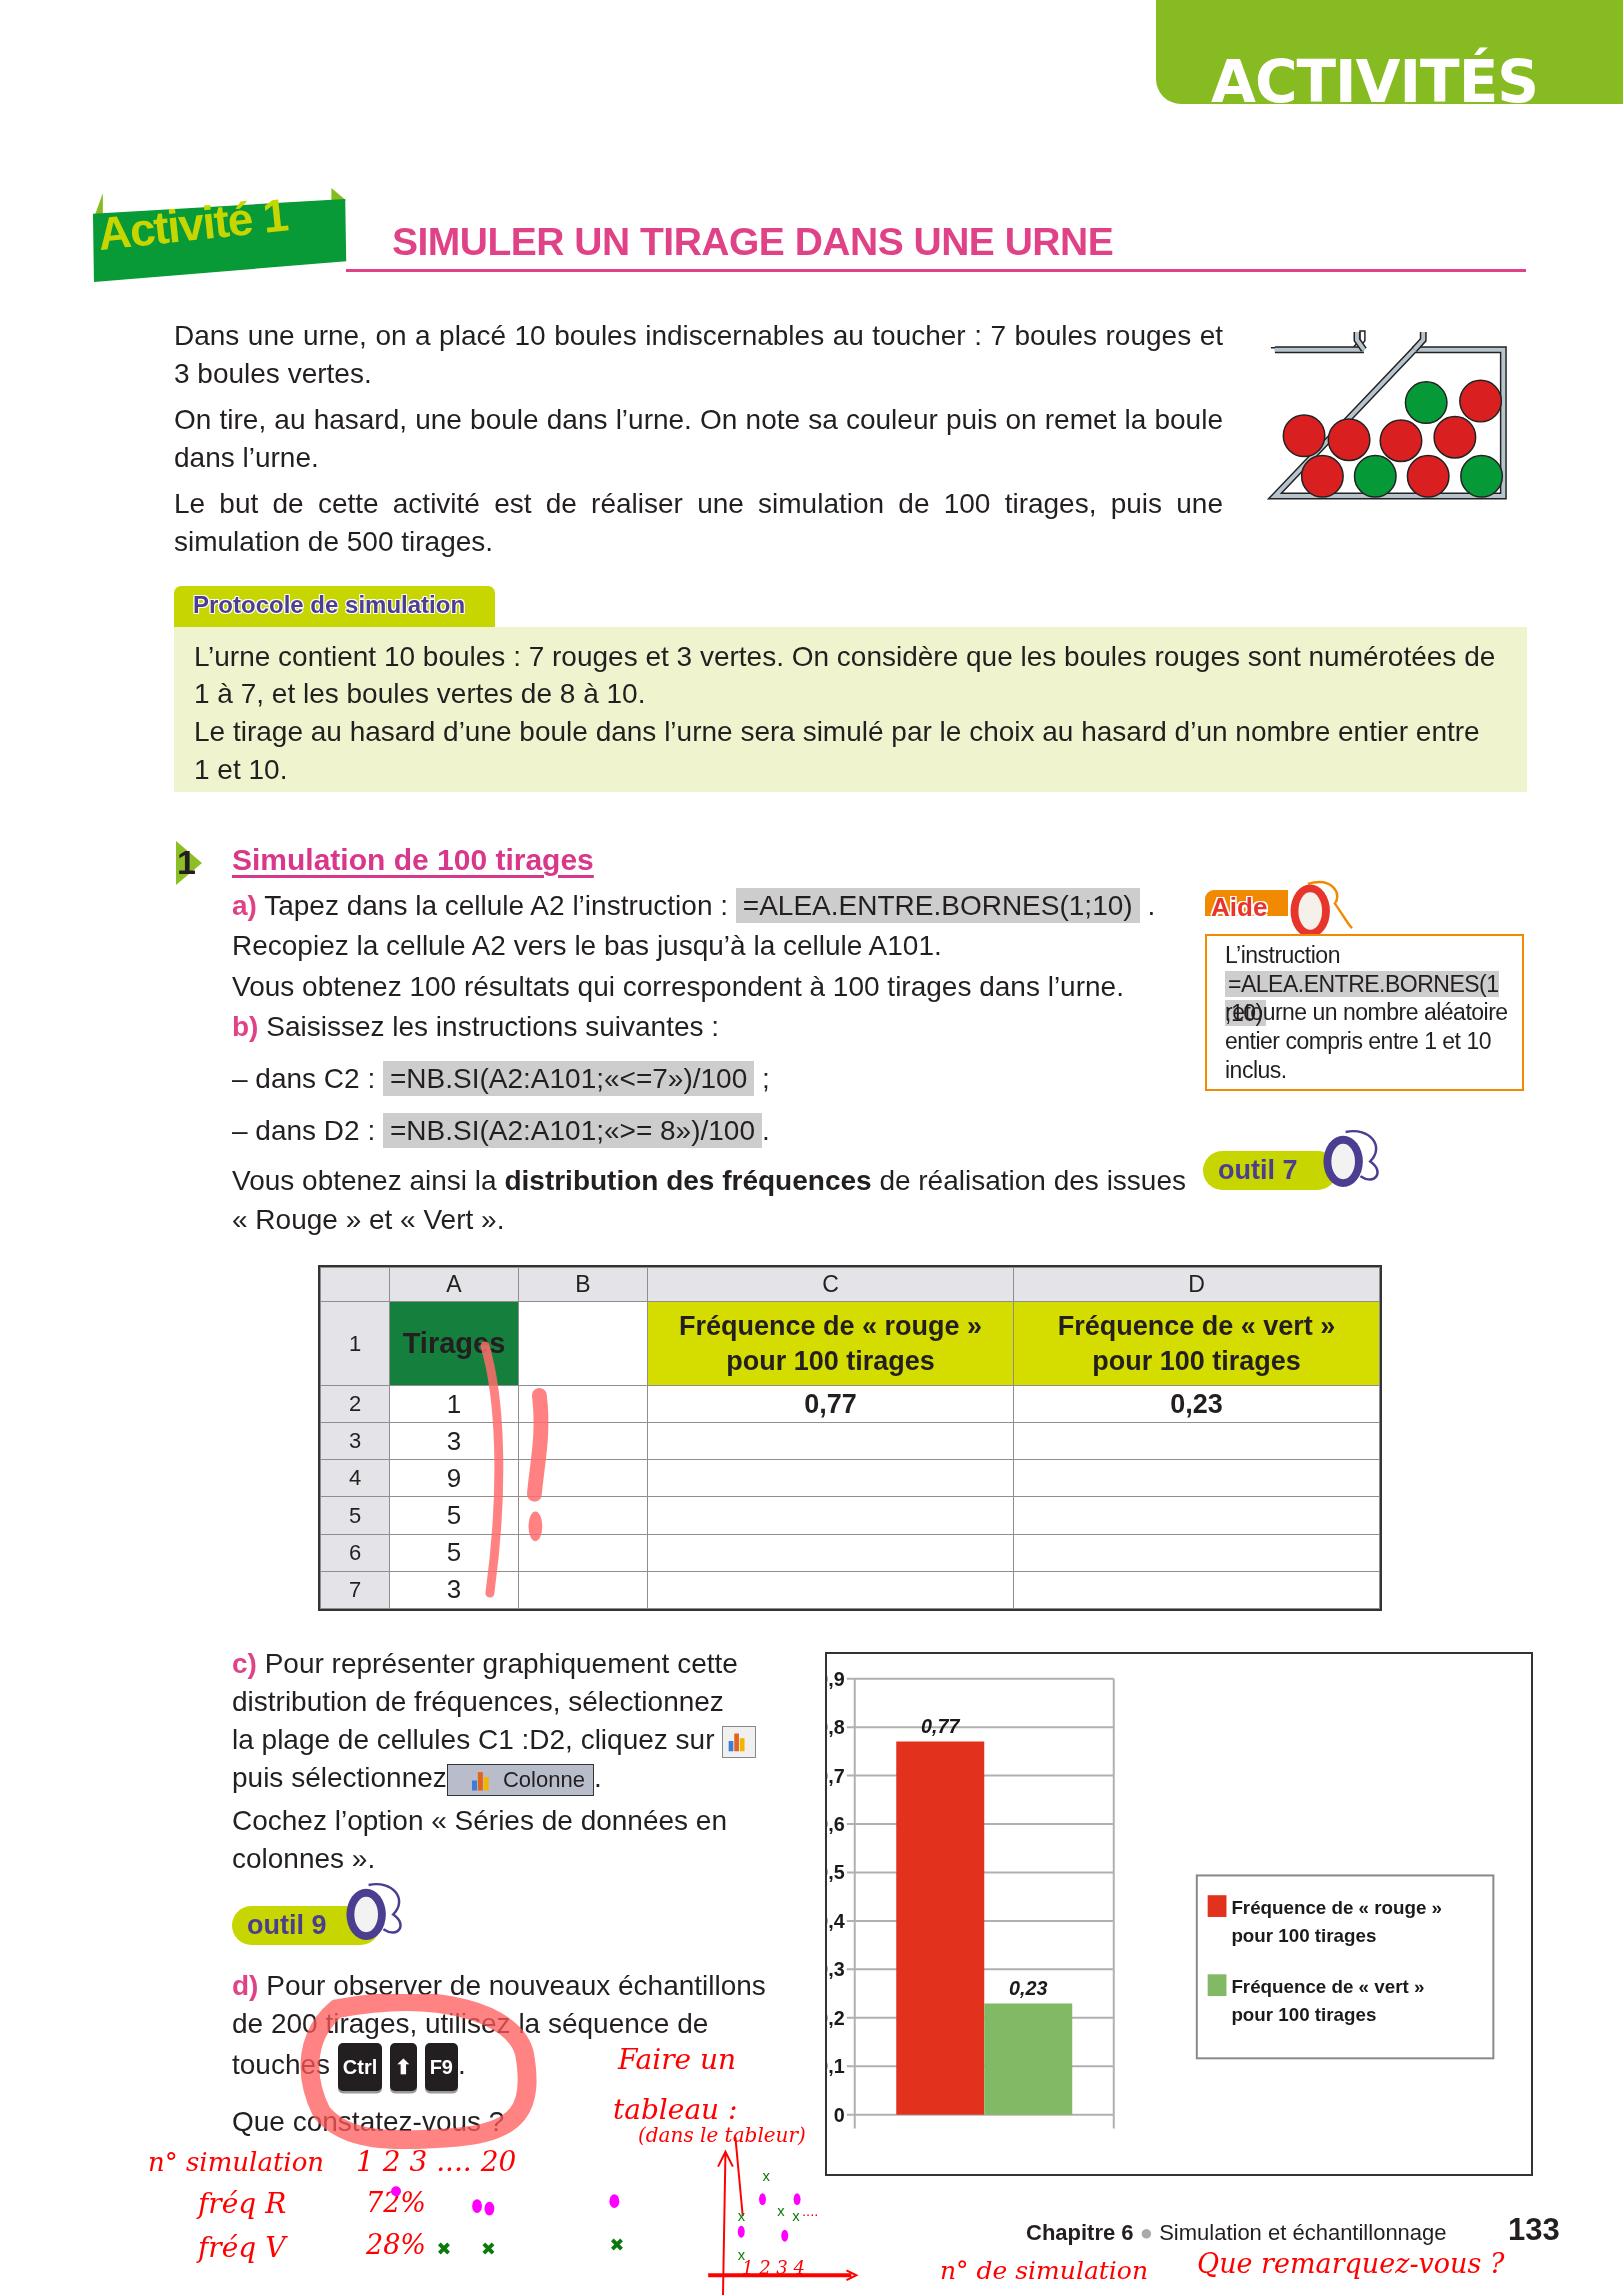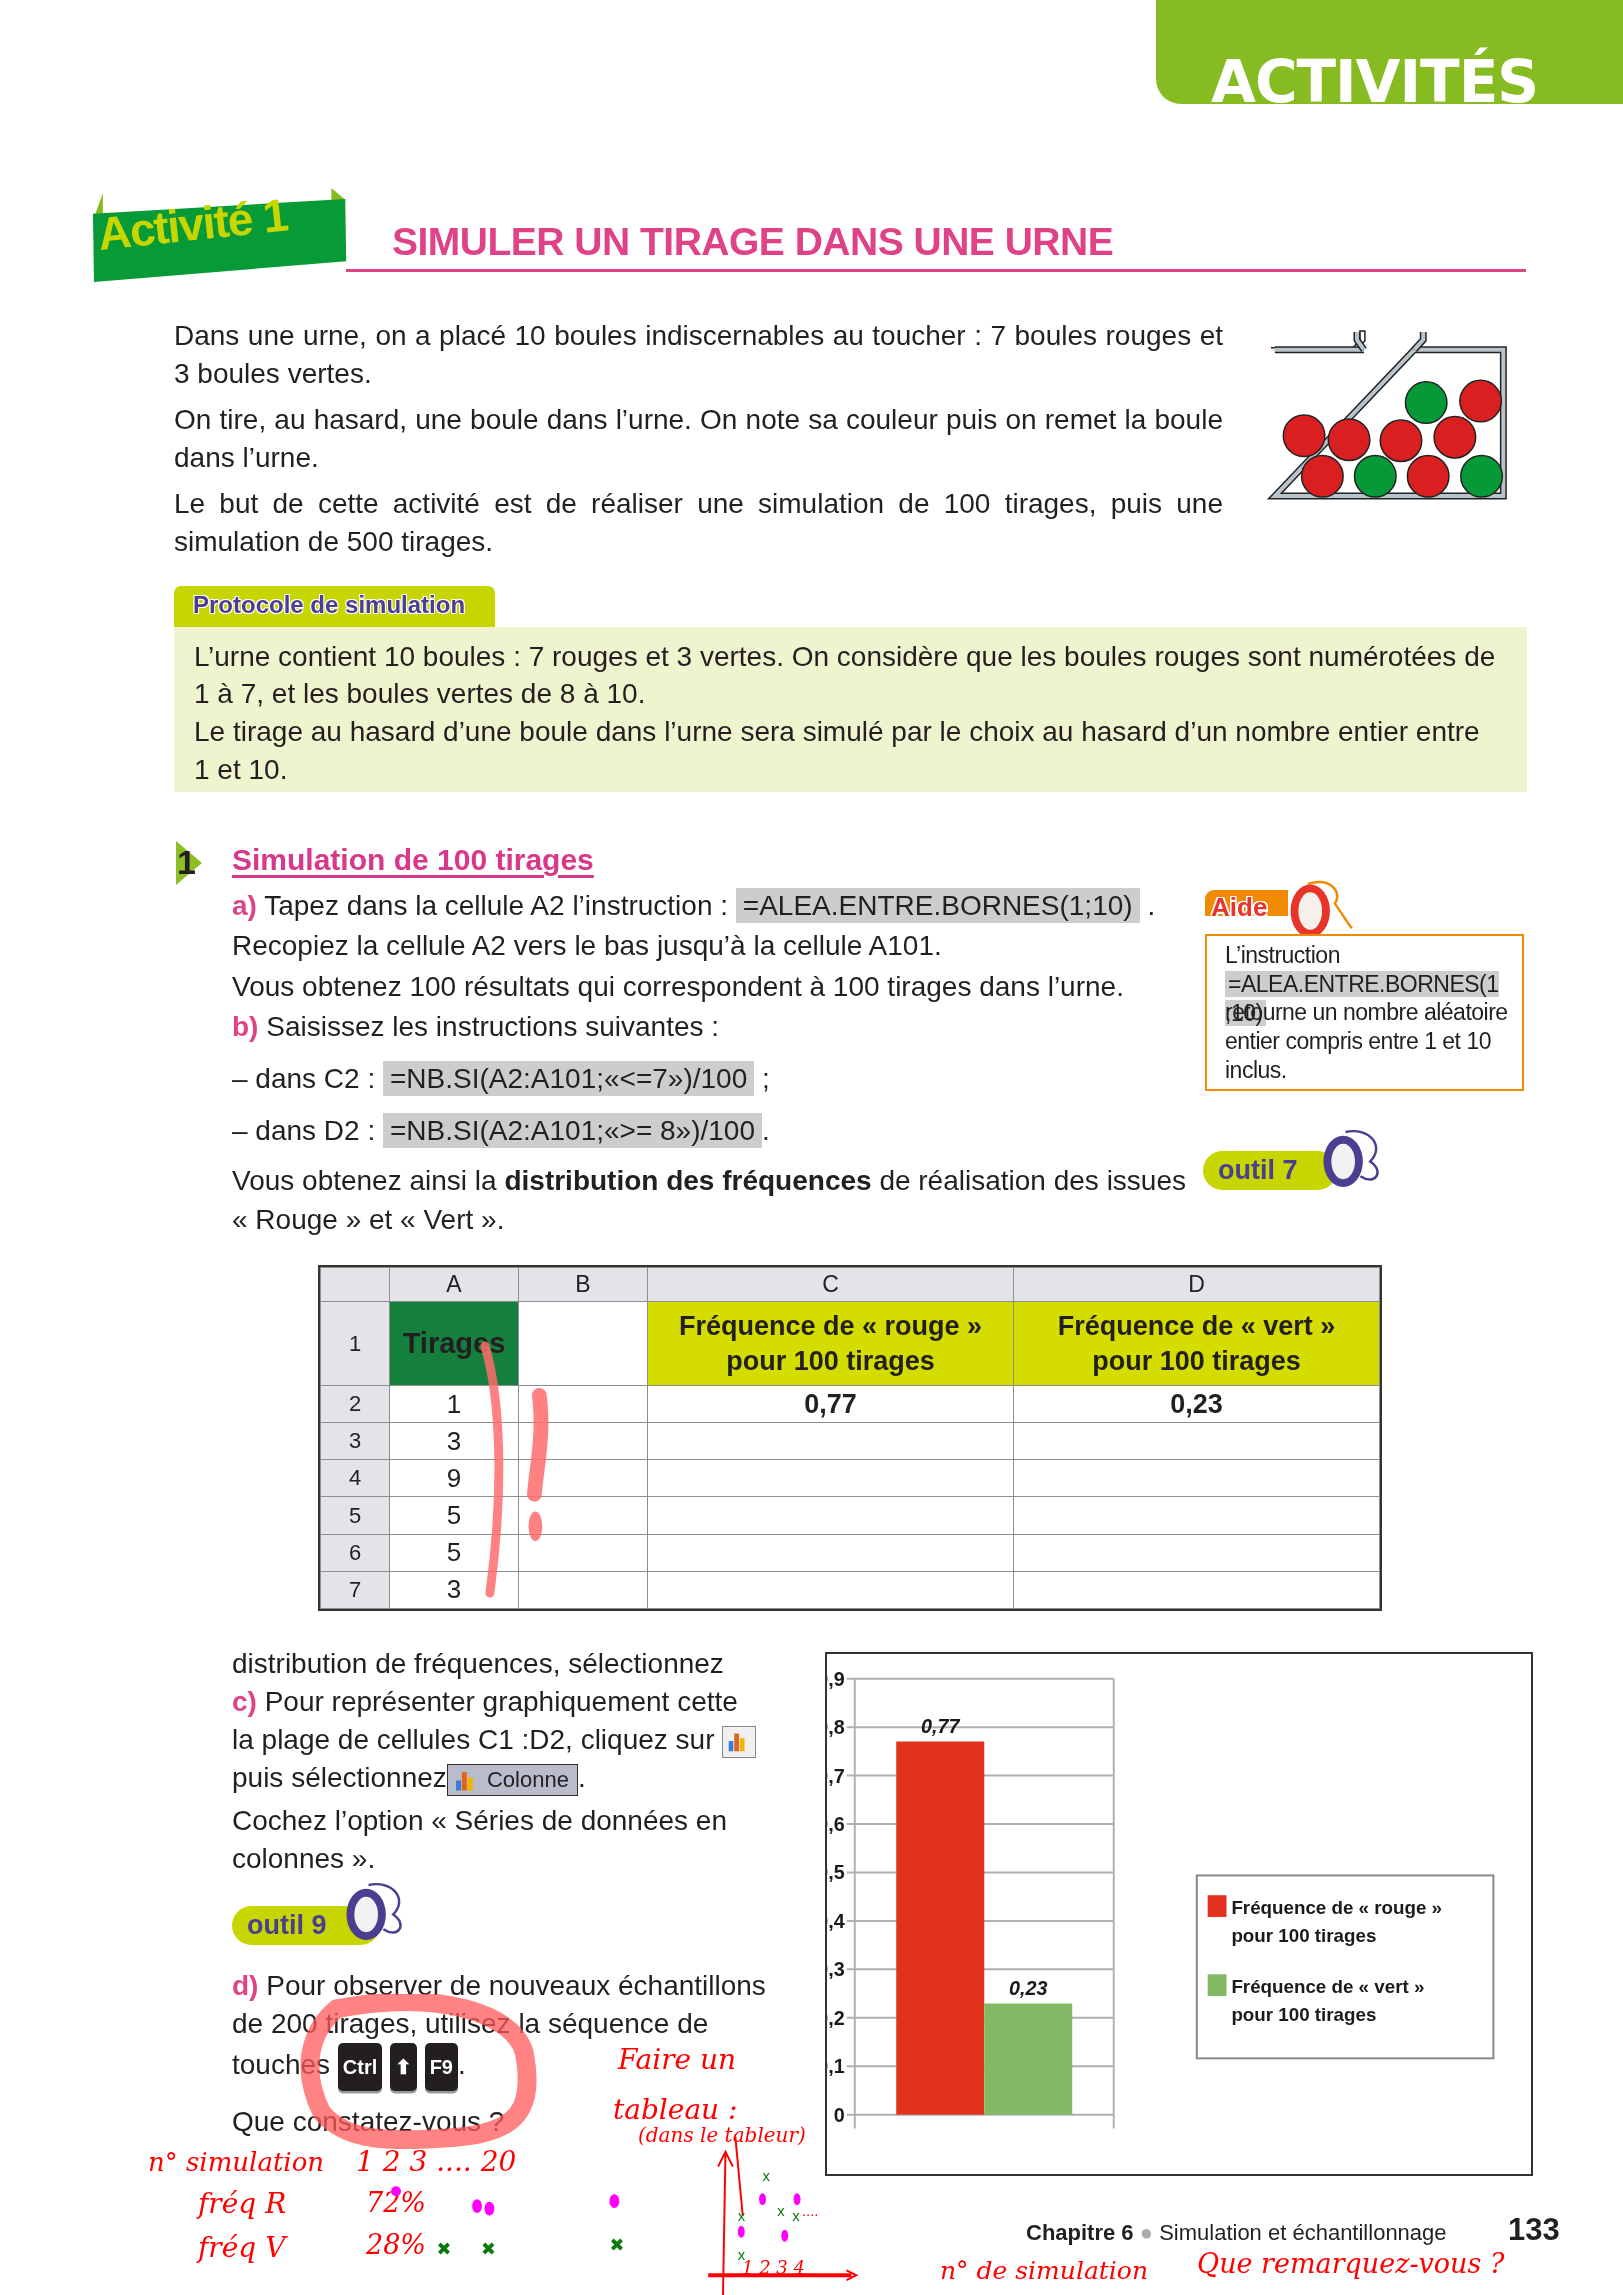--- a/index.html
+++ b/index.html
@@ -249,32 +249,32 @@
     </table>
 </div>
 
 <svg class="abs" style="left:475px; top:1336px; width:99px; height:267px;" viewBox="0 0 200 540">
   <path d="M20 20 C 50 120, 60 300, 30 520" fill="none" stroke="#ff6b6b" stroke-opacity="0.85" stroke-width="18" stroke-linecap="round"></path>
   <path d="M130 120 C 140 200, 125 260, 120 320" fill="none" stroke="#ff6b6b" stroke-opacity="0.85" stroke-width="30" stroke-linecap="round"></path>
   <ellipse cx="122" cy="385" rx="14" ry="30" fill="#ff6b6b" fill-opacity="0.85"></ellipse>
 </svg>
 
 <div class="abs body-text" style="left:232px; top:1645px; width:537px; text-align:justify;">
+  <div><span class="pink">c)</span> <span>Pour représenter graphiquement cette</span></div>
   <div>distribution de fréquences, sélectionnez</div>
-  <div><span class="pink">c)</span> <span>Pour représenter graphiquement cette</span></div>
   <div><span>la plage de cellules C1 :D2, cliquez sur</span>
     <span style="display:inline-block; width:32px; height:30px; border:1px solid #888; background:#f0f0f0; vertical-align:middle; position:relative;">
       <svg viewBox="0 0 64 60" width="30" height="28">
           <rect x="12" y="30" width="10" height="22" fill="#3b7dd8"></rect>
           <rect x="24" y="14" width="10" height="38" fill="#e2631c"></rect>
           <rect x="36" y="24" width="10" height="28" fill="#f2b400"></rect>
         </svg>
     </span>
   </div>
-  <div><span>puis sélectionnez</span><span style="display:inline-block; border:1.5px solid #333; background:#b9bccb; padding:0 8px 0 3px; vertical-align:middle; font-size:22px; line-height:30px;"><svg viewBox="0 0 64 60" width="30" height="25" style="vertical-align:middle">
+  <div><span>puis sélectionnez</span><span style="display:inline-block; border:1.5px solid #333; background:#b9bccb; padding:0 8px 0 19px; vertical-align:middle; font-size:22px; line-height:30px;"><svg viewBox="0 0 64 60" width="30" height="25" style="vertical-align:middle">
           <rect x="8" y="30" width="12" height="24" fill="#3b7dd8"></rect>
           <rect x="22" y="10" width="12" height="44" fill="#e2631c"></rect>
           <rect x="36" y="22" width="12" height="32" fill="#f2b400"></rect>
         </svg> <span>Colonne</span></span>.</div>
   <div style="margin-top:5px">Cochez l’option « Séries de données en</div>
   <div>colonnes ».</div>
 </div>
 <div class="abs outil" style="left:232px; top:1906px; width:148px;">
   <span>outil 9</span>
 </div>

